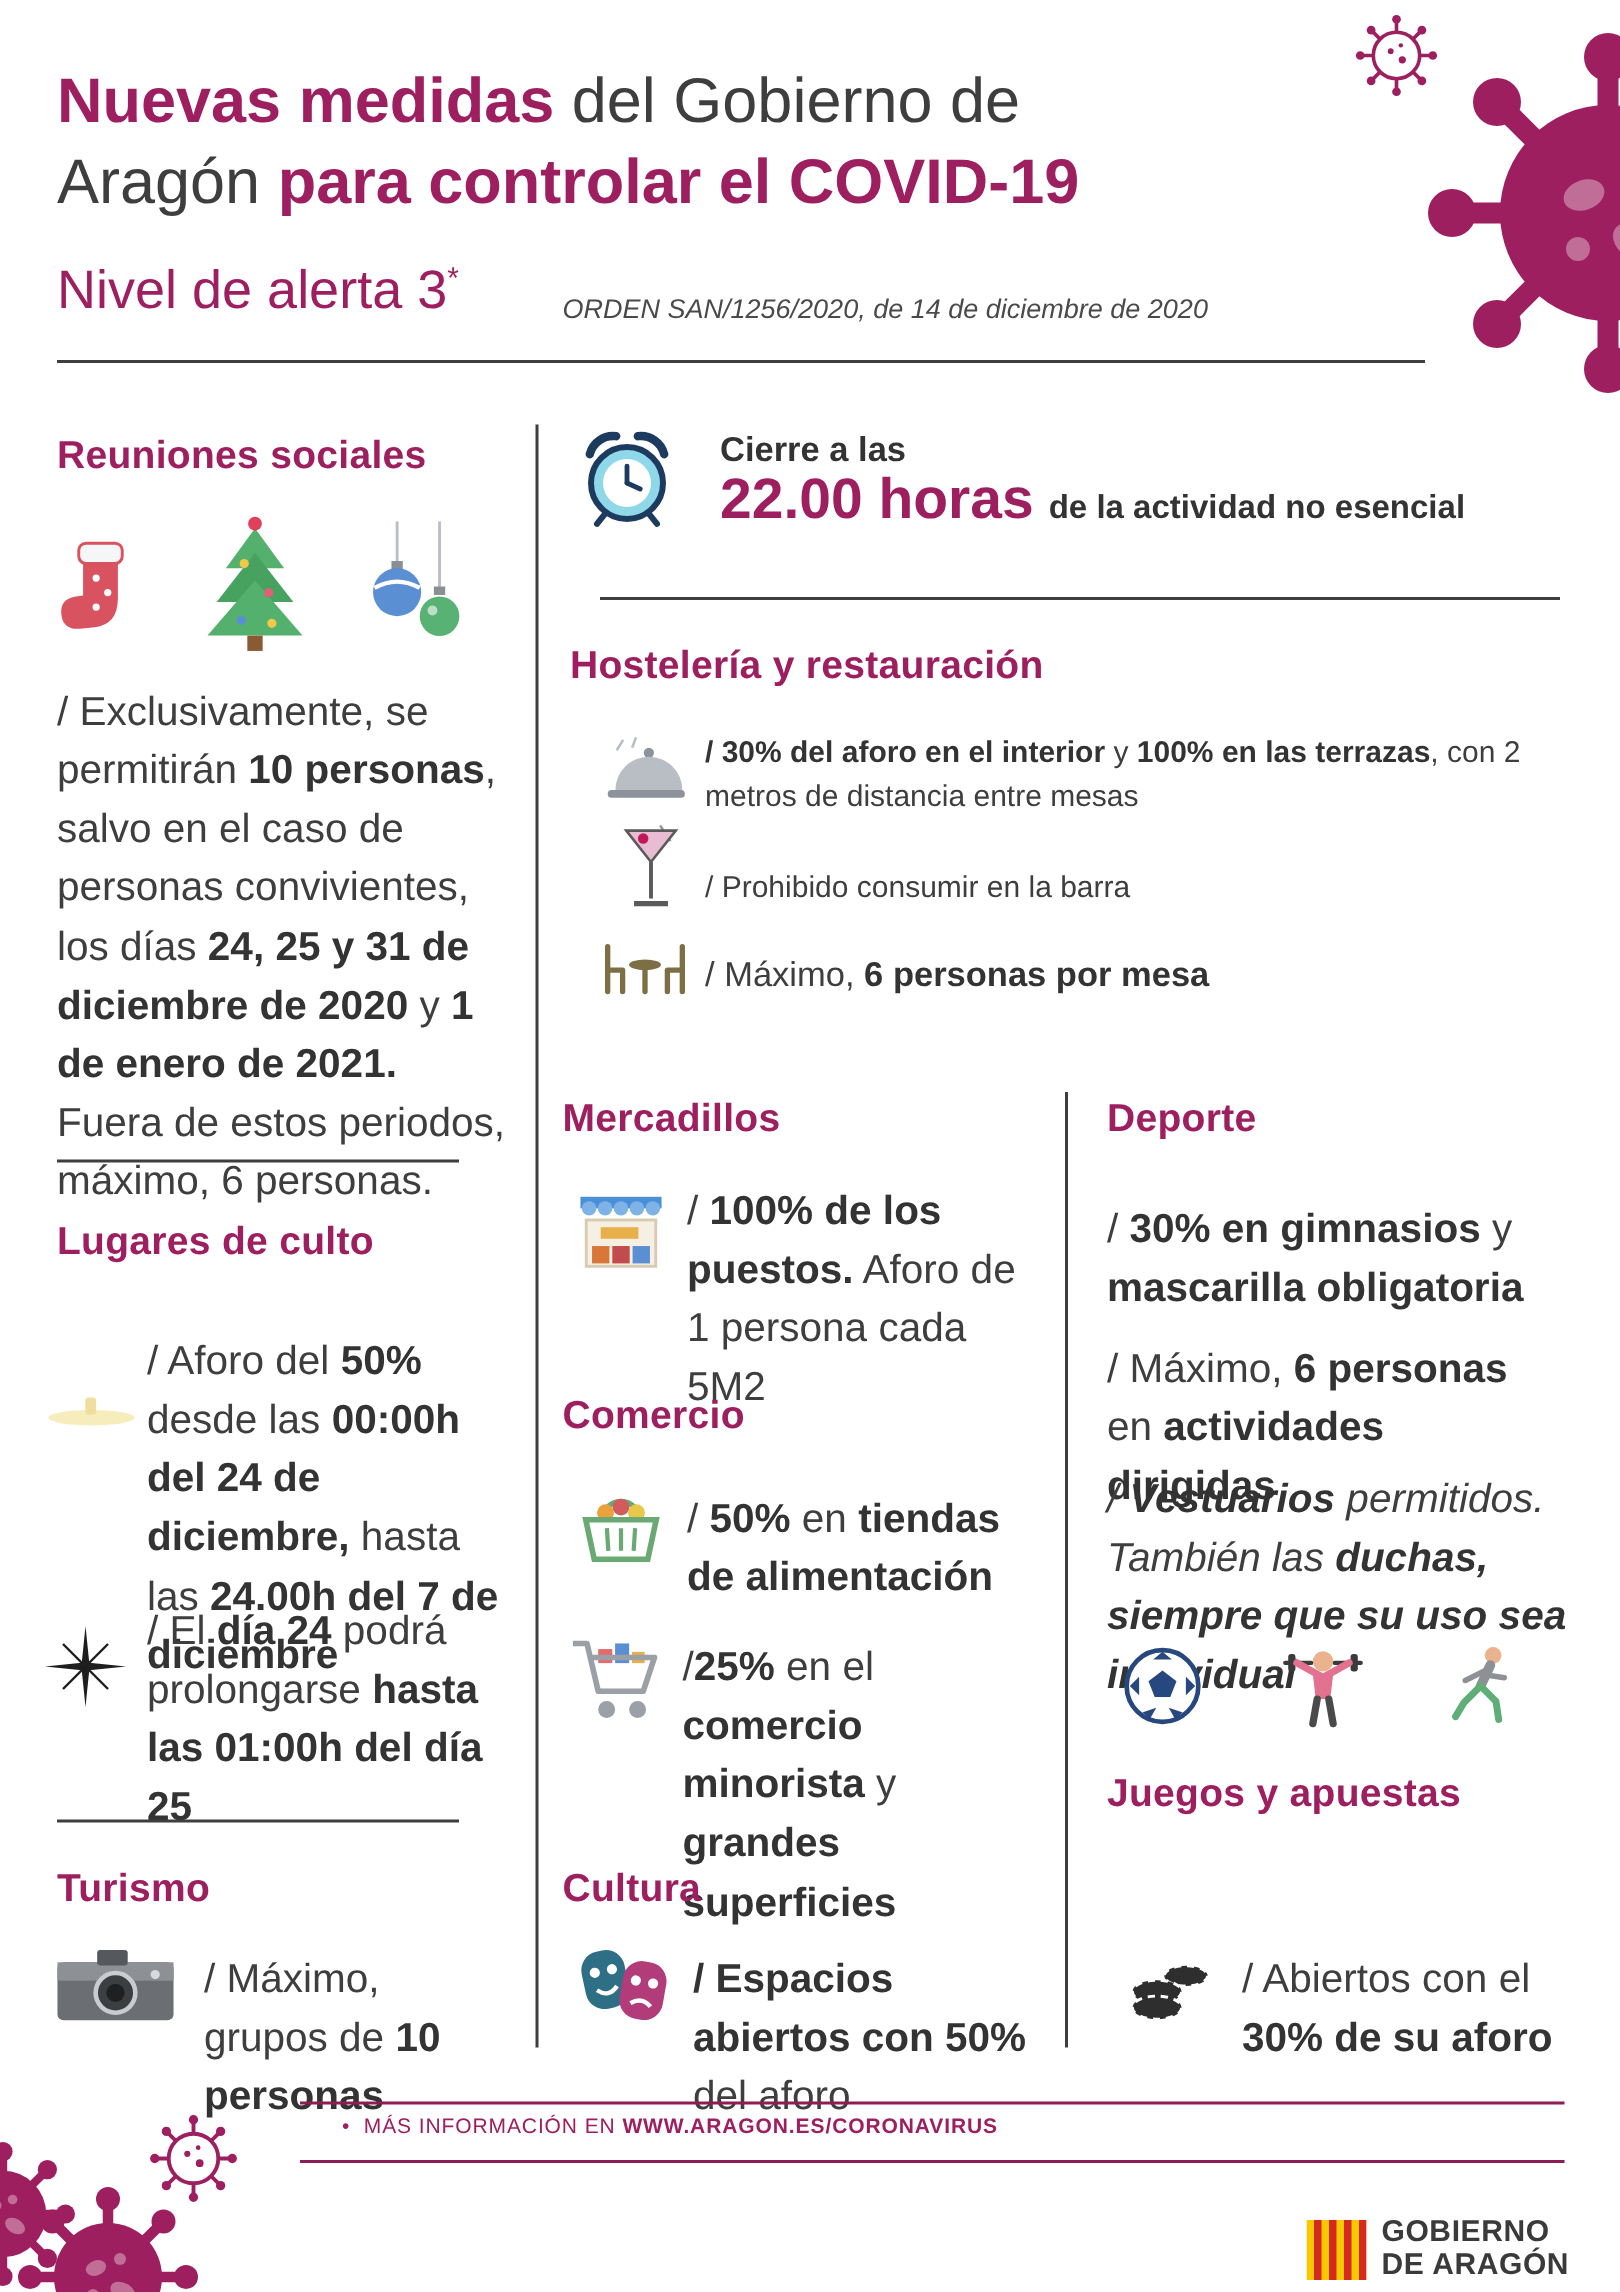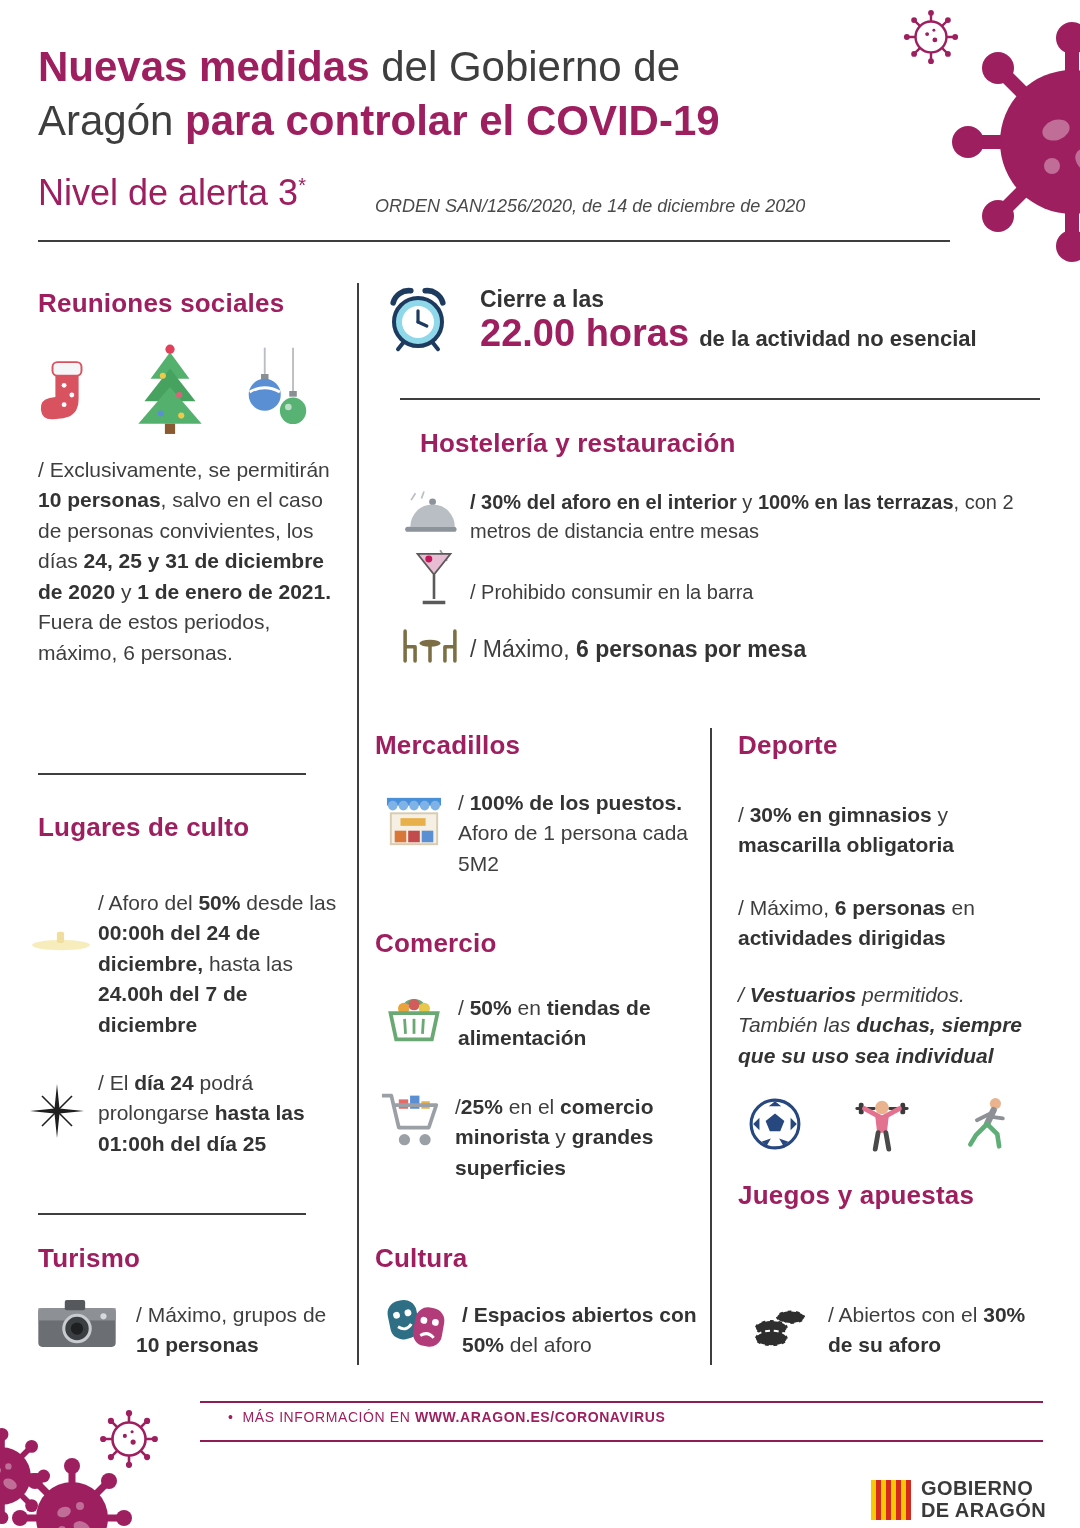--- a/index.html
+++ b/index.html
@@ -7,21 +7,21 @@
     --dark:#3e3e3e;
   }
   *{margin:0;padding:0;box-sizing:border-box;}
   body{background:#ffffff;font-family:"Liberation Sans",sans-serif;color:var(--dark);}
   .page{position:relative;width:1080px;height:1528px;background:#fff;overflow:hidden;margin:0 auto;}
   .abs{position:absolute;}
   .mag{color:var(--magenta);}
   .h-rule{position:absolute;background:var(--dark);height:2px;}
   .v-rule{position:absolute;background:var(--dark);width:2px;}
   .section-title{position:absolute;color:var(--magenta);font-size:26px;font-weight:bold;letter-spacing:.2px;}
-  .body-text{position:absolute;font-size:21px;line-height:1.45;color:var(--dark);}
+  .body-text{position:absolute;font-size:27px;line-height:1.45;color:var(--dark);}
   .body-text strong{font-weight:bold;color:#333;}
   .title{position:absolute;left:38px;top:40px;font-size:42px;line-height:1.28;font-weight:400;color:var(--dark);}
   .title .mag{font-weight:bold;margin-top:12px;}
   .alert{position:absolute;left:38px;top:172px;font-size:36px;color:var(--magenta);}
   .alert sup{font-size:20px;}
   .order{position:absolute;left:375px;top:196px;font-size:18px;font-style:italic;color:#4a4a4a;}
   .closing-line1{position:absolute;left:480px;top:286px;font-size:23px;font-weight:bold;color:#333;}
   .closing-line2{position:absolute;left:480px;top:312px;}
   .closing-time{font-size:38px;font-weight:bold;color:var(--magenta);}
   .closing-rest{font-size:22px;font-weight:bold;color:#333;margin-left:10px;}
@@ -202,21 +202,21 @@
         <line x1="45" y1="50" x2="56" y2="55"></line>
     </g>
   </svg>
   <div class="closing-line1">Cierre a las</div>
   <div class="closing-line2">
     <span class="closing-time">22.00 horas</span><span class="closing-rest">de la actividad no esencial</span>
   </div>
 
   <div class="h-rule" style="left:400px;top:398px;width:640px;"></div>
 
-  <h2 class="section-title" style="left:380px;top:428px;margin-left:40px;">Hostelería y restauración</h2>
+  <h2 class="section-title" style="left:380px;top:428px;">Hostelería y restauración</h2>
 
   <svg class="abs" style="left:400px;top:490px;width:60px;height:46px;" viewBox="0 0 70 52">
     <g stroke="#b9bec4" stroke-width="2">
         <line x1="18" y1="3" x2="13" y2="11"></line>
         <line x1="28" y1="1" x2="25" y2="9"></line>
       </g>
     <circle cx="38" cy="13" r="4" fill="#8d939a"></circle>
     <path d="M12 42 a26 26 0 0 1 52 0 z" fill="#b9bec4"></path>
     <rect x="6" y="42" width="60" height="6" rx="3" fill="#8d939a"></rect>
   </svg>

